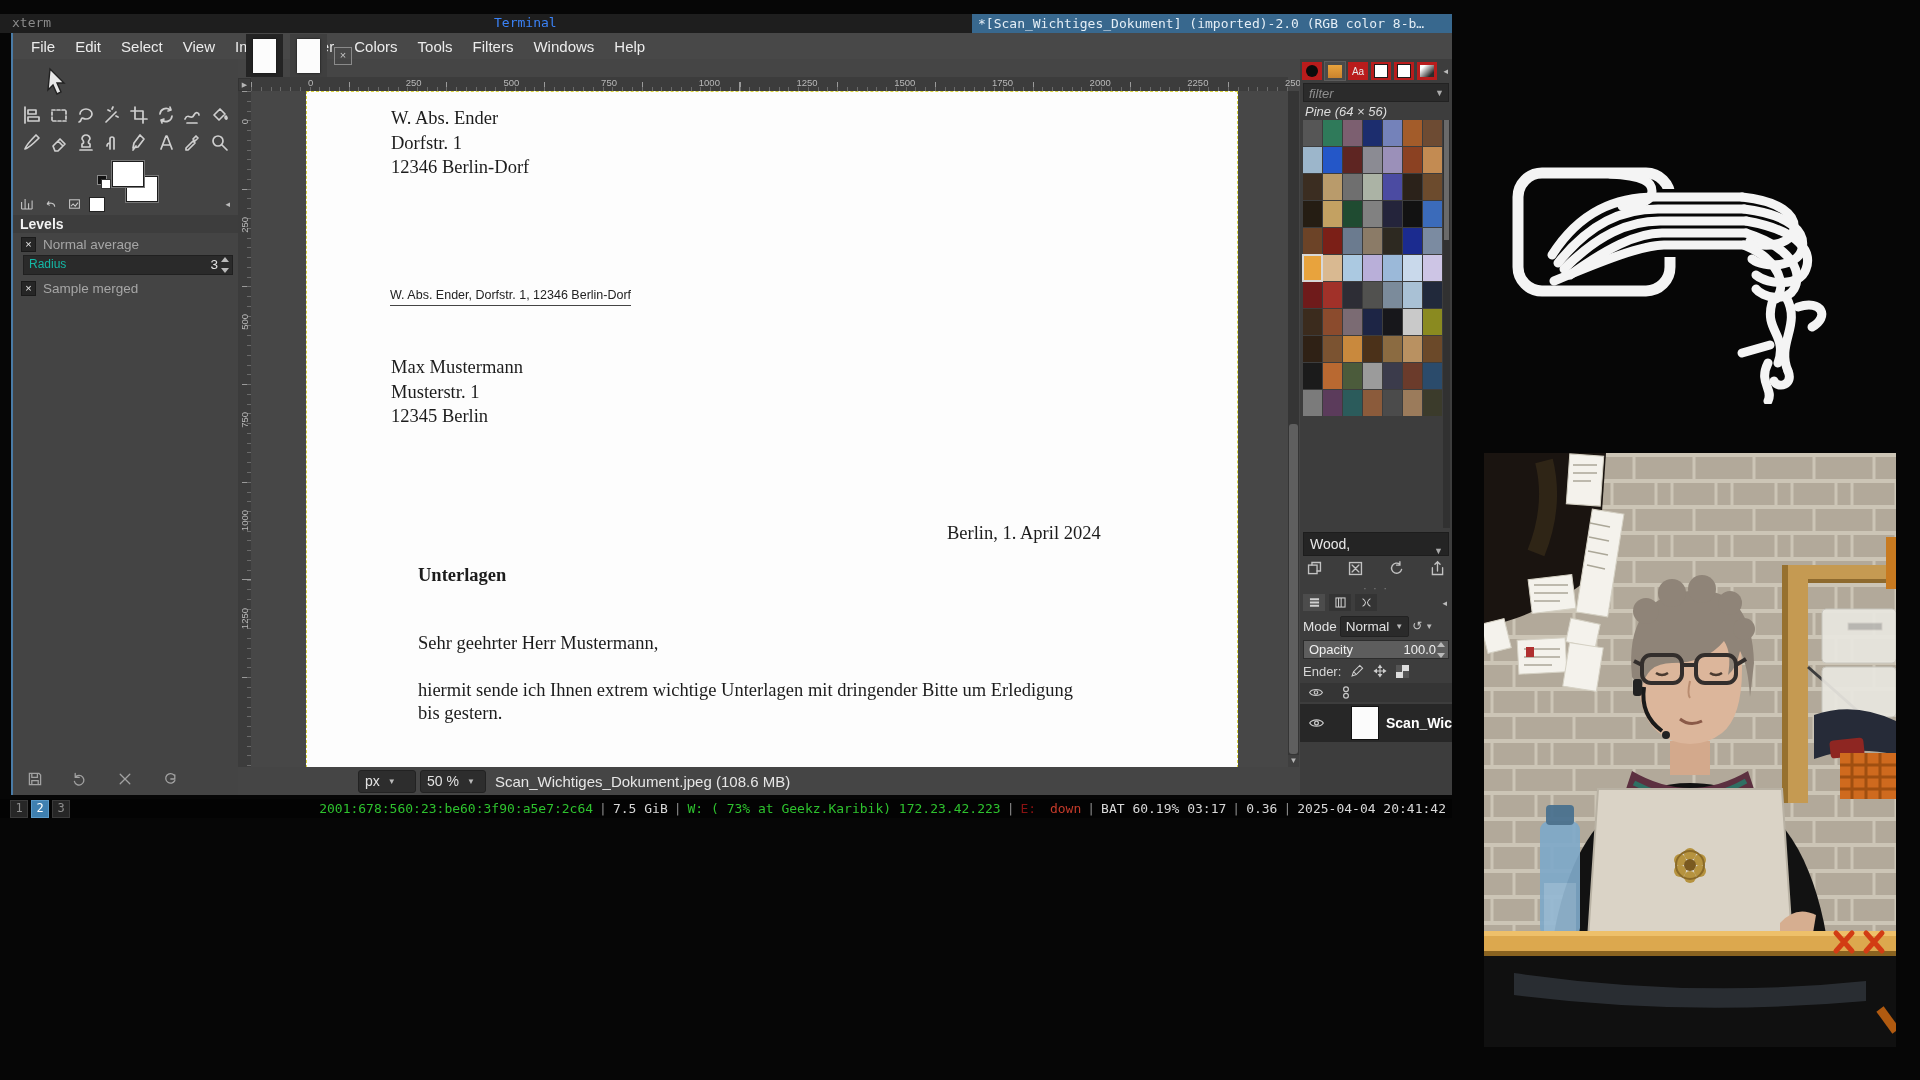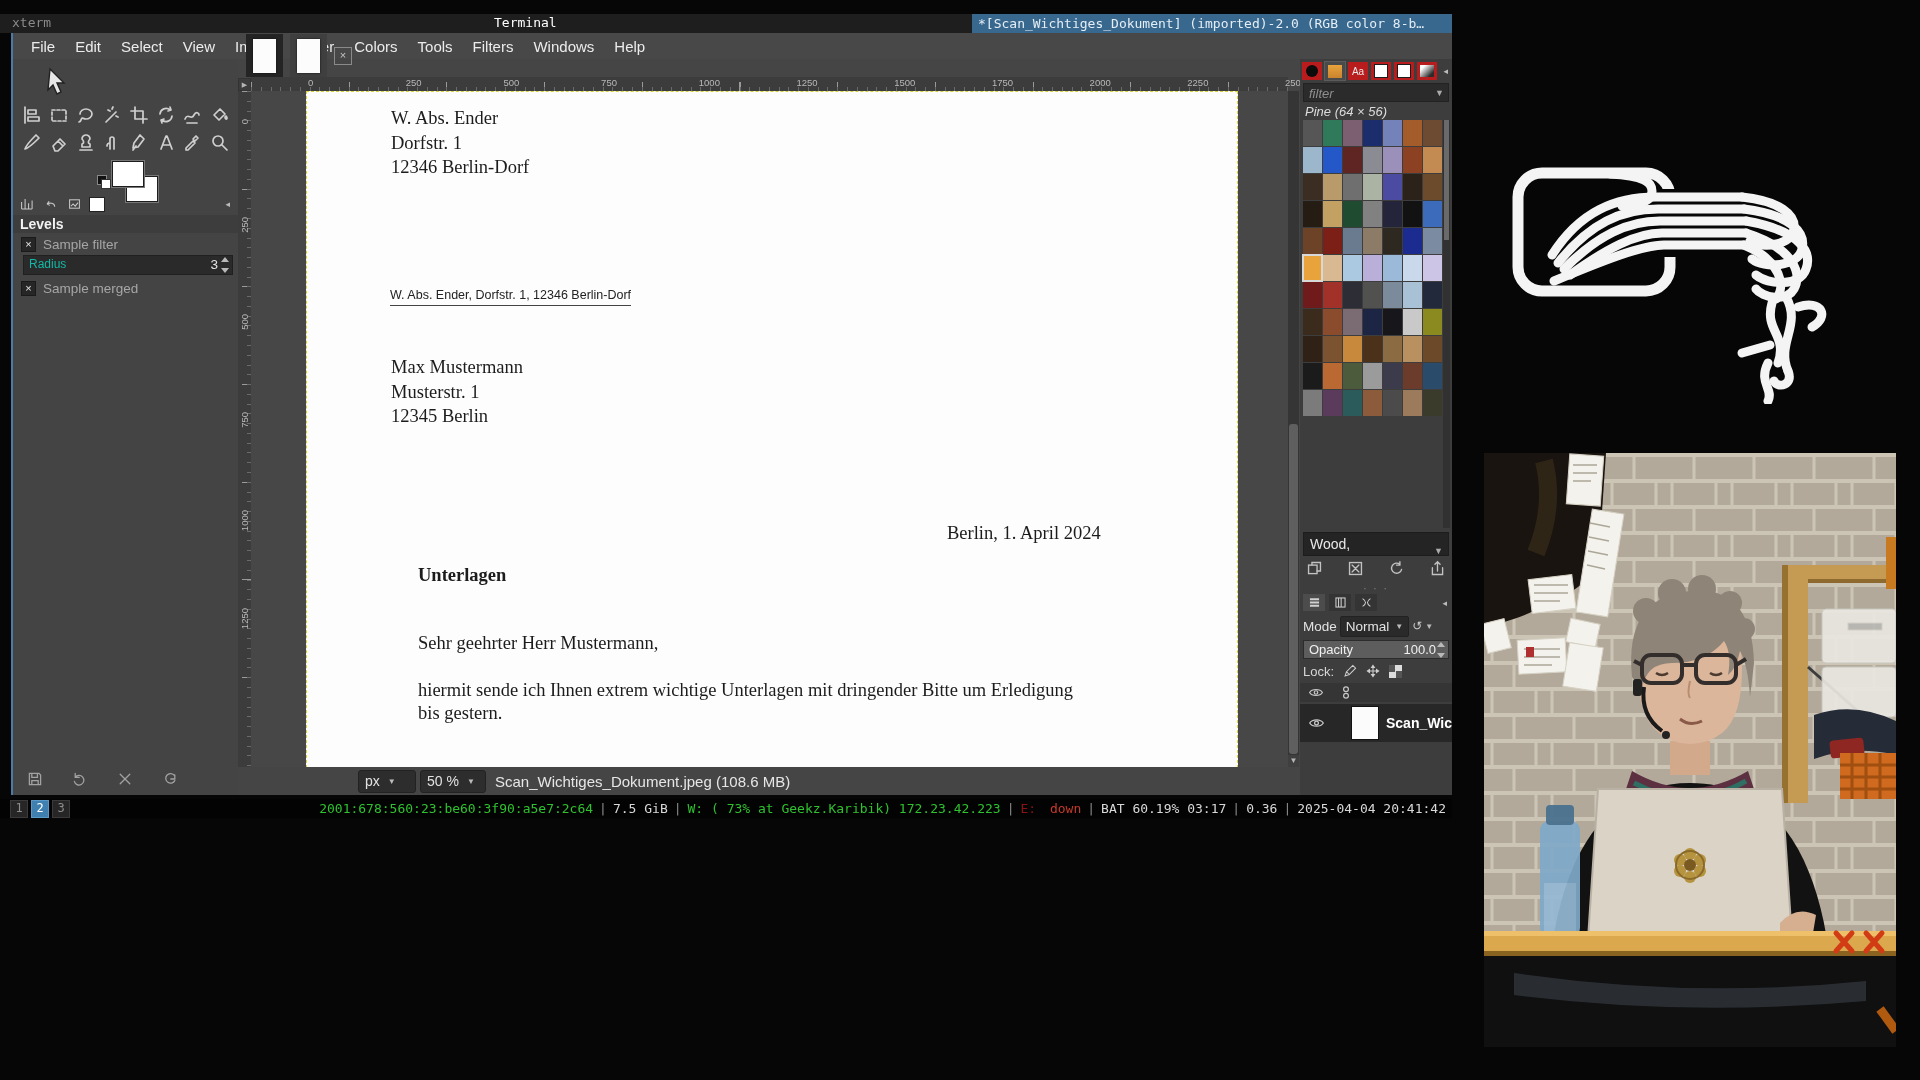--- a/index.html
+++ b/index.html
@@ -3,21 +3,21 @@
 <meta charset="utf-8">
 <style>
   html,body{margin:0;padding:0;background:#060606;}
   .screen{position:relative;width:1920px;height:1080px;background:#060606;overflow:hidden;
           font-family:"Liberation Sans",sans-serif;-webkit-font-smoothing:antialiased;}
   .mono{font-family:"DejaVu Sans Mono","Liberation Mono",monospace;}
 
   
   .topbar{position:absolute;left:0;top:14px;width:1452px;height:19px;background:#1e1e1e;}
   .tb-left{position:absolute;left:12px;top:1px;font-size:13px;color:#8a8a8a;}
-  .tb-center{position:absolute;left:494px;top:1px;font-size:13px;color:#ffffff;}
+  .tb-center{position:absolute;left:494px;top:1px;font-size:13px;color:#3b82f6;}
   .tb-title{position:absolute;left:972px;top:0;width:480px;height:19px;line-height:19px;
             background:#38688e;color:#e4eef6;font-size:13px;padding-left:6px;box-sizing:border-box;
             white-space:nowrap;overflow:hidden;}
 
   
   .focusline{position:absolute;left:11px;top:33px;width:2px;height:762px;background:#4a7ba6;}
   .gimp{position:absolute;left:13px;top:33px;width:1439px;height:762px;background:#454545;overflow:hidden;}
   .menubar{position:absolute;left:0;top:0;width:100%;height:26px;background:#484848;display:flex;align-items:center;padding-left:8px;box-sizing:border-box;}
   .menu-item{color:#ececec;font-size:15px;padding:0 10px;cursor:default;}
 
@@ -402,21 +402,21 @@
             <svg>
               <use href="#i-image"></use>
             </svg>
           </span>
         <span class="mini-white"></span>
         <span class="minitab-arrow">◂</span>
       </div>
       <div class="levels-head">Levels</div>
       <div class="chk-row" style="top:178px;">
         <span class="chk">×</span>
-        <span>Sample filter</span>
+        <span>Normal average</span>
       </div>
       <div class="radius-field">
         <span class="lbl">Radius</span>
         <span class="val">3</span>
         <span class="spin">
             <i class="up"></i>
             <i class="dn"></i>
           </span>
       </div>
       <div class="chk-row" style="top:222px;">
@@ -667,21 +667,21 @@
       </div>
       <div class="oparow">
         <span class="l">Opacity</span>
         <span class="v">100.0</span>
         <span class="spin" style="top:1px;">
             <i class="up"></i>
             <i class="dn"></i>
           </span>
       </div>
       <div class="lockrow">
-        <span>Lock:</span>
+        <span>Ender:</span>
         <svg>
             <use href="#i-pencil"></use>
           </svg>
         <svg>
             <use href="#i-move"></use>
           </svg>
         <span class="checker"></span>
       </div>
       <div class="vishead">
         <svg>

